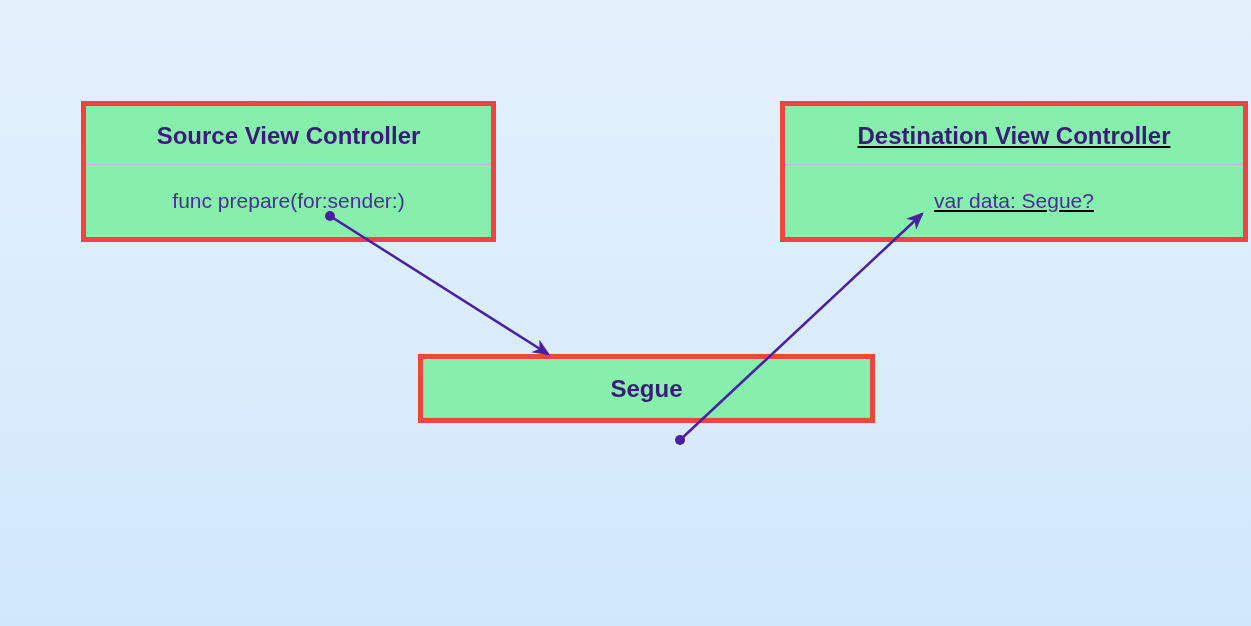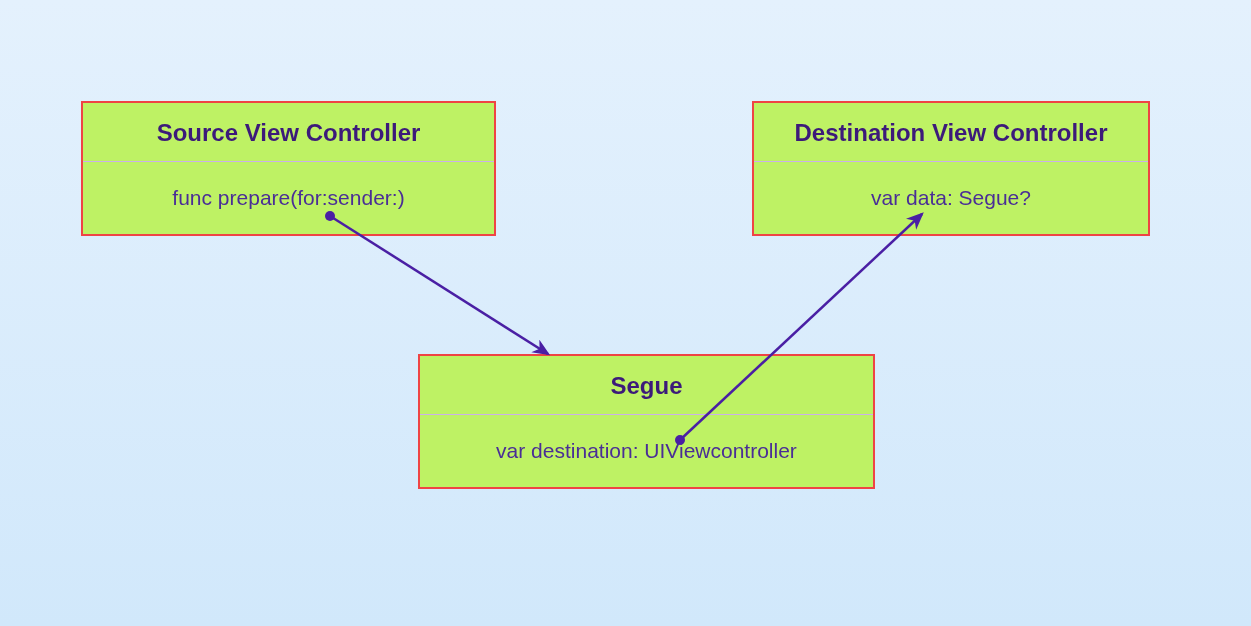--- a/index.html
+++ b/index.html
@@ -5,22 +5,22 @@
   * { box-sizing: border-box; margin: 0; padding: 0; }
   html, body { width: 1251px; height: 626px; }
   body {
     background: linear-gradient(180deg, #e4f1fd 0%, #d1e8fb 100%);
     font-family: "Helvetica Neue", Helvetica, Arial, sans-serif;
     position: relative;
     overflow: hidden;
   }
   .box {
     position: absolute;
-    background: #bef264;
-    border: 2px solid #ef4444;
+    background: #86efac;
+    border: 5px solid #ef4444;
   }
   .box-title {
     text-align: center;
     font-weight: 700;
     font-size: 24px;
     color: #3c1a7a;
     padding: 16px 10px 14px 10px;
     border-bottom: 1px solid #cbb0ea;
   }
   .box-body {
@@ -37,28 +37,27 @@
   }
 </style>
 </head>
 <body>
 
 <div class="box" style="left:81px; top:101px; width:415px;">
   <div class="box-title">Source View Controller</div>
   <div class="box-body">func prepare(for:sender:)</div>
 </div>
 
-<div class="box" style="left:752px; top:101px; width:398px;">
+<div class="box" style="left:780px; top:101px; width:468px;text-decoration:underline;">
   <div class="box-title">Destination View Controller</div>
   <div class="box-body">var data: Segue?</div>
 </div>
 
 <div class="box" style="left:418px; top:354px; width:457px;">
   <div class="box-title">Segue</div>
-  <div class="box-body">var destination: UIViewcontroller</div>
 </div>
 
 <svg class="overlay" viewBox="0 0 1251 626">
   <defs>
     <marker id="arrowhead" markerWidth="8" markerHeight="8" refX="6" refY="3" orient="auto" markerUnits="strokeWidth">
       <path d="M0,0 L7,3 L0,6 L2,3 Z" fill="#4a1fa4"></path>
     </marker>
   </defs>
 
   <g>

